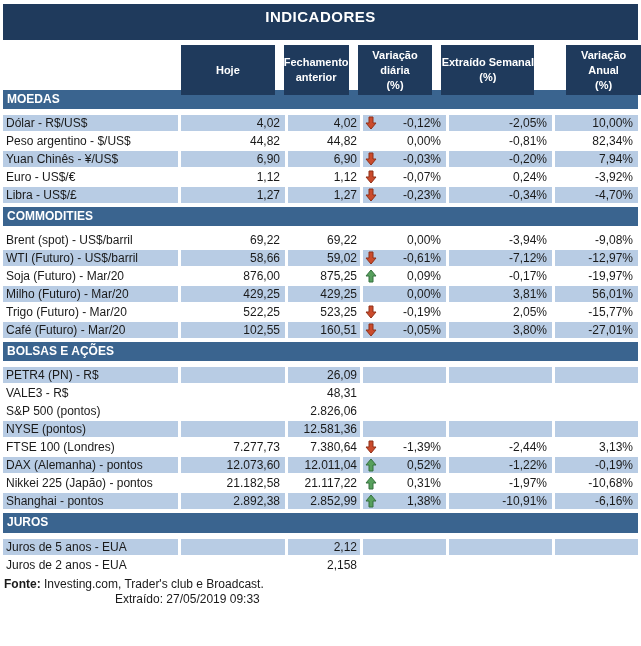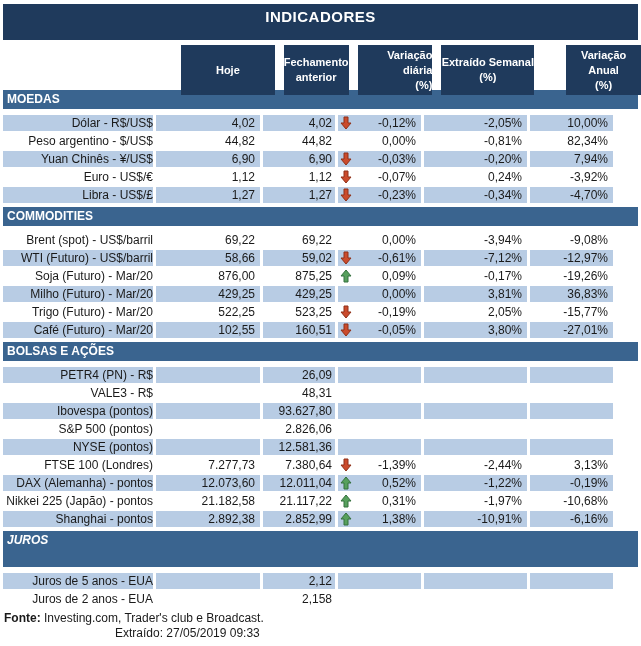--- a/index.html
+++ b/index.html
@@ -22,42 +22,42 @@
   .header-row {
     display: flex; column-gap: 9px;
     margin: 5px 0 0 181px; height: 42px;
   }
   .hcell {
     background: #1F3A5C; color: #ffffff;
     font-size: 11px; font-weight: bold; line-height: 15px;
     display: flex; align-items: center; justify-content: center;
     text-align: center; white-space: pre-line; height: 50px;
   }
-  .w-hoje { width: 104px; } .w-fech { width: 72px; } .w-diaria { width: 83px; text-align: right; }
+  .w-hoje { width: 104px; } .w-fech { width: 72px; } .w-diaria { width: 83px; }
   .w-semanal { width: 103px; } .w-anual { width: 83px; margin-left: 23px; }
 
   .section-bar {
     margin: 4px 3px 0 3px; height: 19px;
     background: #3A648F; color: #ffffff;
     font-size: 12px; font-weight: bold; line-height: 19px;
     padding-left: 4px;
   }
   .section-bar.first { margin-top: 3px; }
-  .section-bar.tall { height: 36px; line-height: 19px; font-style: italic; }
+  .section-bar.tall { height: 20px; line-height: 19px; }
 
   .rows { margin-top: 6px; }
   .row {
     display: flex; column-gap: 3px;
     height: 16px; line-height: 16px;
     margin: 0 0 2px 3px;
     font-size: 12px;
   }
   .cell { height: 16px; background: transparent; }
   .row.shaded .cell { background: #B8CCE4; }
-  .c-label { width: 150px; padding-left: 3px; white-space: nowrap; overflow: hidden; text-align: right; }
+  .c-label { width: 175px; padding-left: 3px; white-space: nowrap; overflow: hidden; }
   .c-num { text-align: right; padding-right: 5px; white-space: nowrap; }
   .c-hoje { width: 104px; } .c-fech { width: 72px; padding-right: 3px; }
   .c-diaria { width: 83px; position: relative; }
   .c-semanal { width: 103px; } .c-anual { width: 83px; }
   .arrow-wrap { position: absolute; left: 2px; top: 1px; width: 12px; height: 14px; }
   .arrow-wrap svg { display: block; }
 
   .footer { margin: 4px 4px 0 4px; font-size: 12px; line-height: 14px; }
   .fonte-label { font-weight: bold; }
   .extraido-line { padding-left: 111px; margin-top: 1px; }
@@ -165,29 +165,29 @@
         <div class="row">
           <div class="cell c-label">Soja (Futuro) - Mar/20</div>
           <div class="cell c-num c-hoje">876,00</div>
           <div class="cell c-num c-fech">875,25</div>
           <div class="cell c-num c-diaria"><span class="arrow-wrap">
               <svg width="12" height="14" viewBox="0 0 12 14">
                 <path d="M4 13 L8 13 L8 7 L11 7 L6 1 L1 7 L4 7 Z" fill="#57A05D" stroke="#35703E" stroke-width="1"></path>
               </svg>
             </span><span>0,09%</span></div>
           <div class="cell c-num c-semanal">-0,17%</div>
-          <div class="cell c-num c-anual">-19,26%</div>
+          <div class="cell c-num c-anual">-19,97%</div>
         </div>
         <div class="row shaded">
           <div class="cell c-label">Milho (Futuro) - Mar/20</div>
           <div class="cell c-num c-hoje">429,25</div>
           <div class="cell c-num c-fech">429,25</div>
           <div class="cell c-num c-diaria">0,00%</div>
           <div class="cell c-num c-semanal">3,81%</div>
-          <div class="cell c-num c-anual">36,83%</div>
+          <div class="cell c-num c-anual">56,01%</div>
         </div>
         <div class="row">
           <div class="cell c-label">Trigo (Futuro) - Mar/20</div>
           <div class="cell c-num c-hoje">522,25</div>
           <div class="cell c-num c-fech">523,25</div>
           <div class="cell c-num c-diaria"><span class="arrow-wrap">
               <svg width="12" height="14" viewBox="0 0 12 14">
                 <path d="M4 1 L8 1 L8 7 L11 7 L6 13 L1 7 L4 7 Z" fill="#CB4B2C" stroke="#8F3018" stroke-width="1"></path>
               </svg>
             </span><span>-0,19%</span></div>
@@ -214,28 +214,20 @@
           <div class="cell c-num c-hoje"></div>
           <div class="cell c-num c-fech">26,09</div>
           <div class="cell c-num c-diaria"></div>
           <div class="cell c-num c-semanal"></div>
           <div class="cell c-num c-anual"></div>
         </div>
         <div class="row">
           <div class="cell c-label">VALE3 - R$</div>
           <div class="cell c-num c-hoje"></div>
           <div class="cell c-num c-fech">48,31</div>
-          <div class="cell c-num c-diaria"></div>
-          <div class="cell c-num c-semanal"></div>
-          <div class="cell c-num c-anual"></div>
-        </div>
-        <div class="row shaded">
-          <div class="cell c-label">Ibovespa (pontos)</div>
-          <div class="cell c-num c-hoje"></div>
-          <div class="cell c-num c-fech">93.627,80</div>
           <div class="cell c-num c-diaria"></div>
           <div class="cell c-num c-semanal"></div>
           <div class="cell c-num c-anual"></div>
         </div>
         <div class="row">
           <div class="cell c-label">S&amp;P 500 (pontos)</div>
           <div class="cell c-num c-hoje"></div>
           <div class="cell c-num c-fech">2.826,06</div>
           <div class="cell c-num c-diaria"></div>
           <div class="cell c-num c-semanal"></div>

